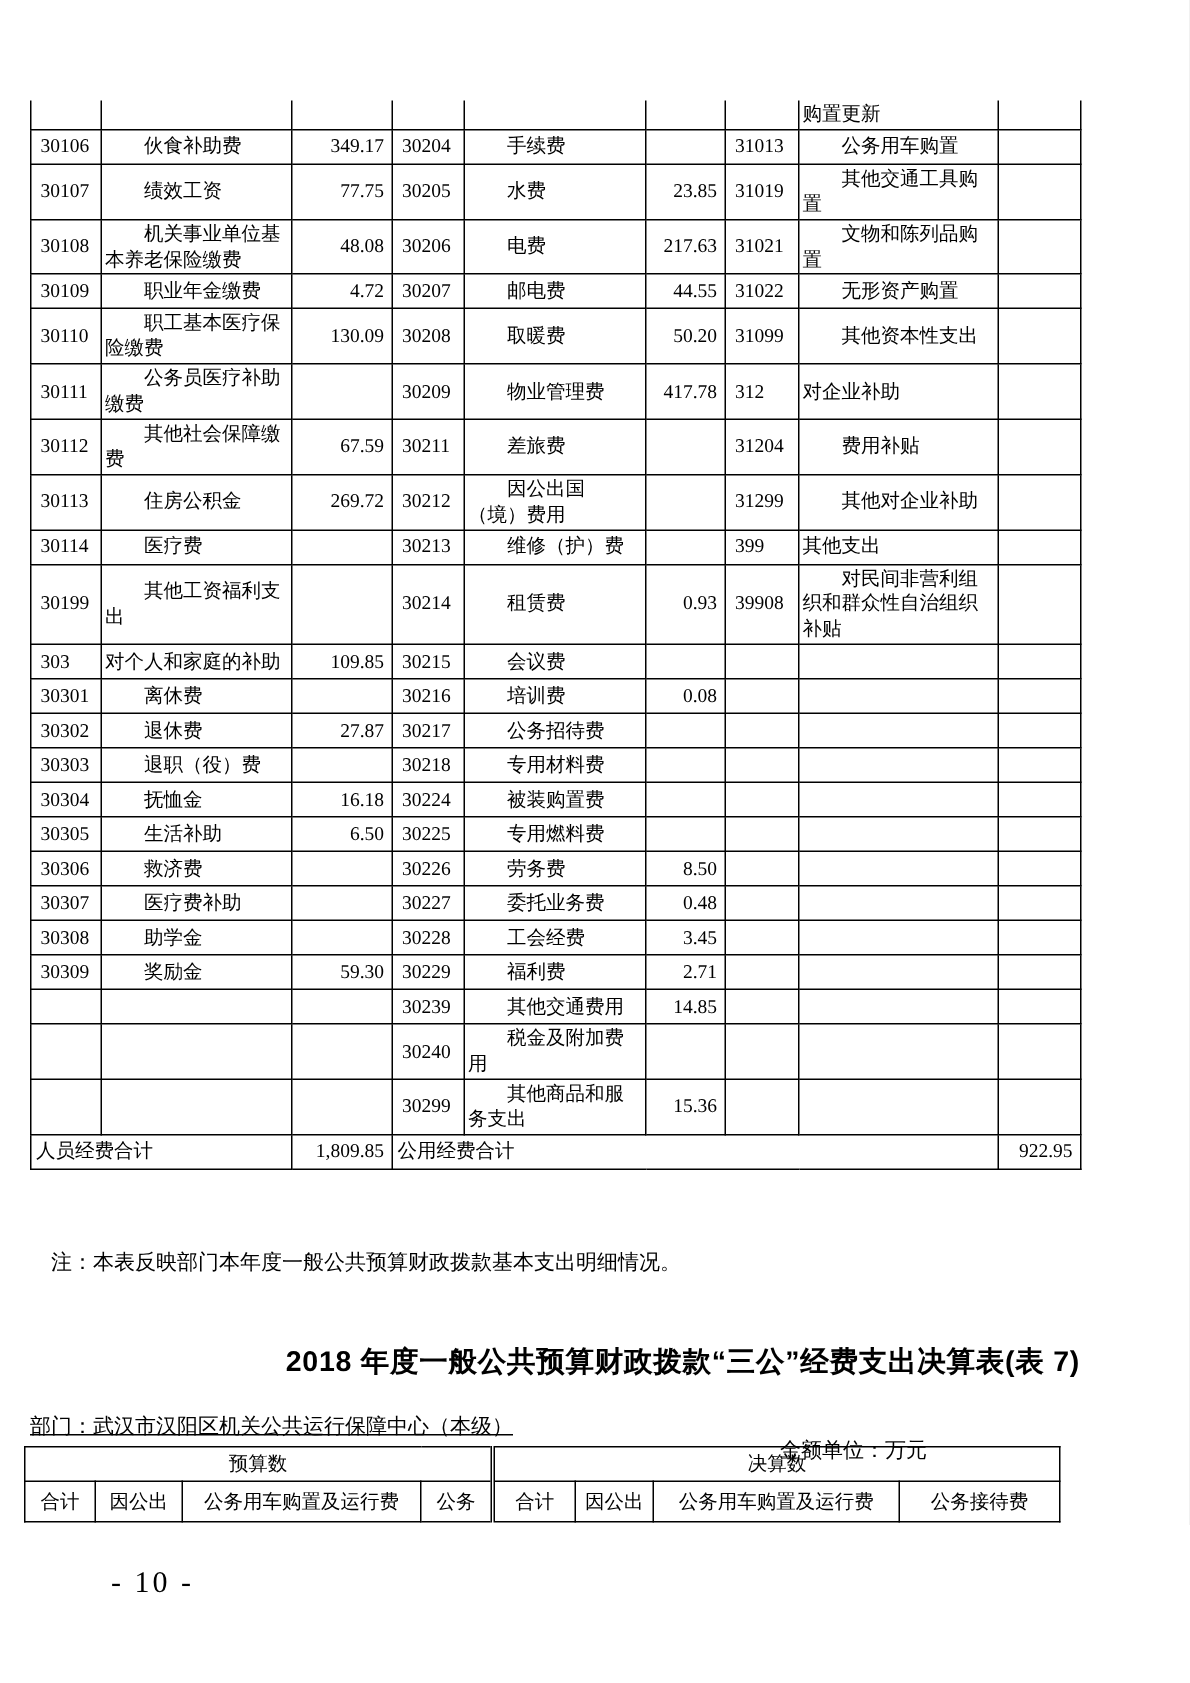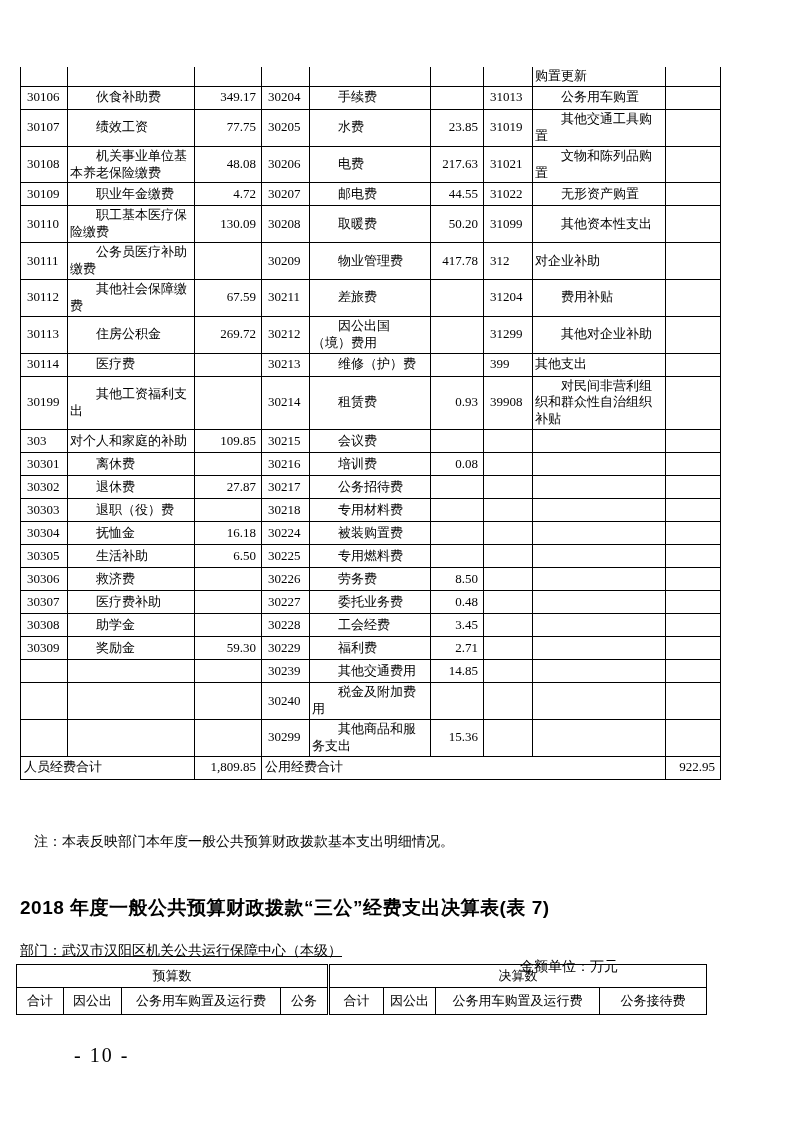--- a/index.html
+++ b/index.html
@@ -23,21 +23,21 @@
   .main-table td.label { text-indent:2em; padding-left:2px; }
   .main-table td.label.flush { text-indent:0; }
   .main-table td.value { text-align:right; padding-right:5px; }
   .main-table td.t-center { text-align:left; text-indent:0; }
 
   
   .note { position:absolute; left:34px; top:833px; font-size:14px; }
 
   
   .sec-title {
-    position:absolute; left:20px; top:895px; width:700px; text-align:left;
+    position:absolute; left:20px; top:895px; width:700px; text-align:right;
     font-family:"Liberation Sans","DejaVu Sans",sans-serif;
     font-weight:bold; font-size:19px; letter-spacing:0.5px;
   }
   .dept-line { position:absolute; left:20px; top:942px; width:700px; height:20px; font-size:14px;text-decoration:underline; }
   .unit-label { position:absolute; left:500px; top:0;margin-top:16px; }
 
   .budget-table { position:absolute; left:16px; top:964px; width:690px; border:1px solid #000;font-family:Liberation Serif, serif; }
   .budget-table th {
     border:1px solid #000; font-size:13px; font-weight:normal;
     text-align:center; padding:1px 2px; overflow:hidden;

